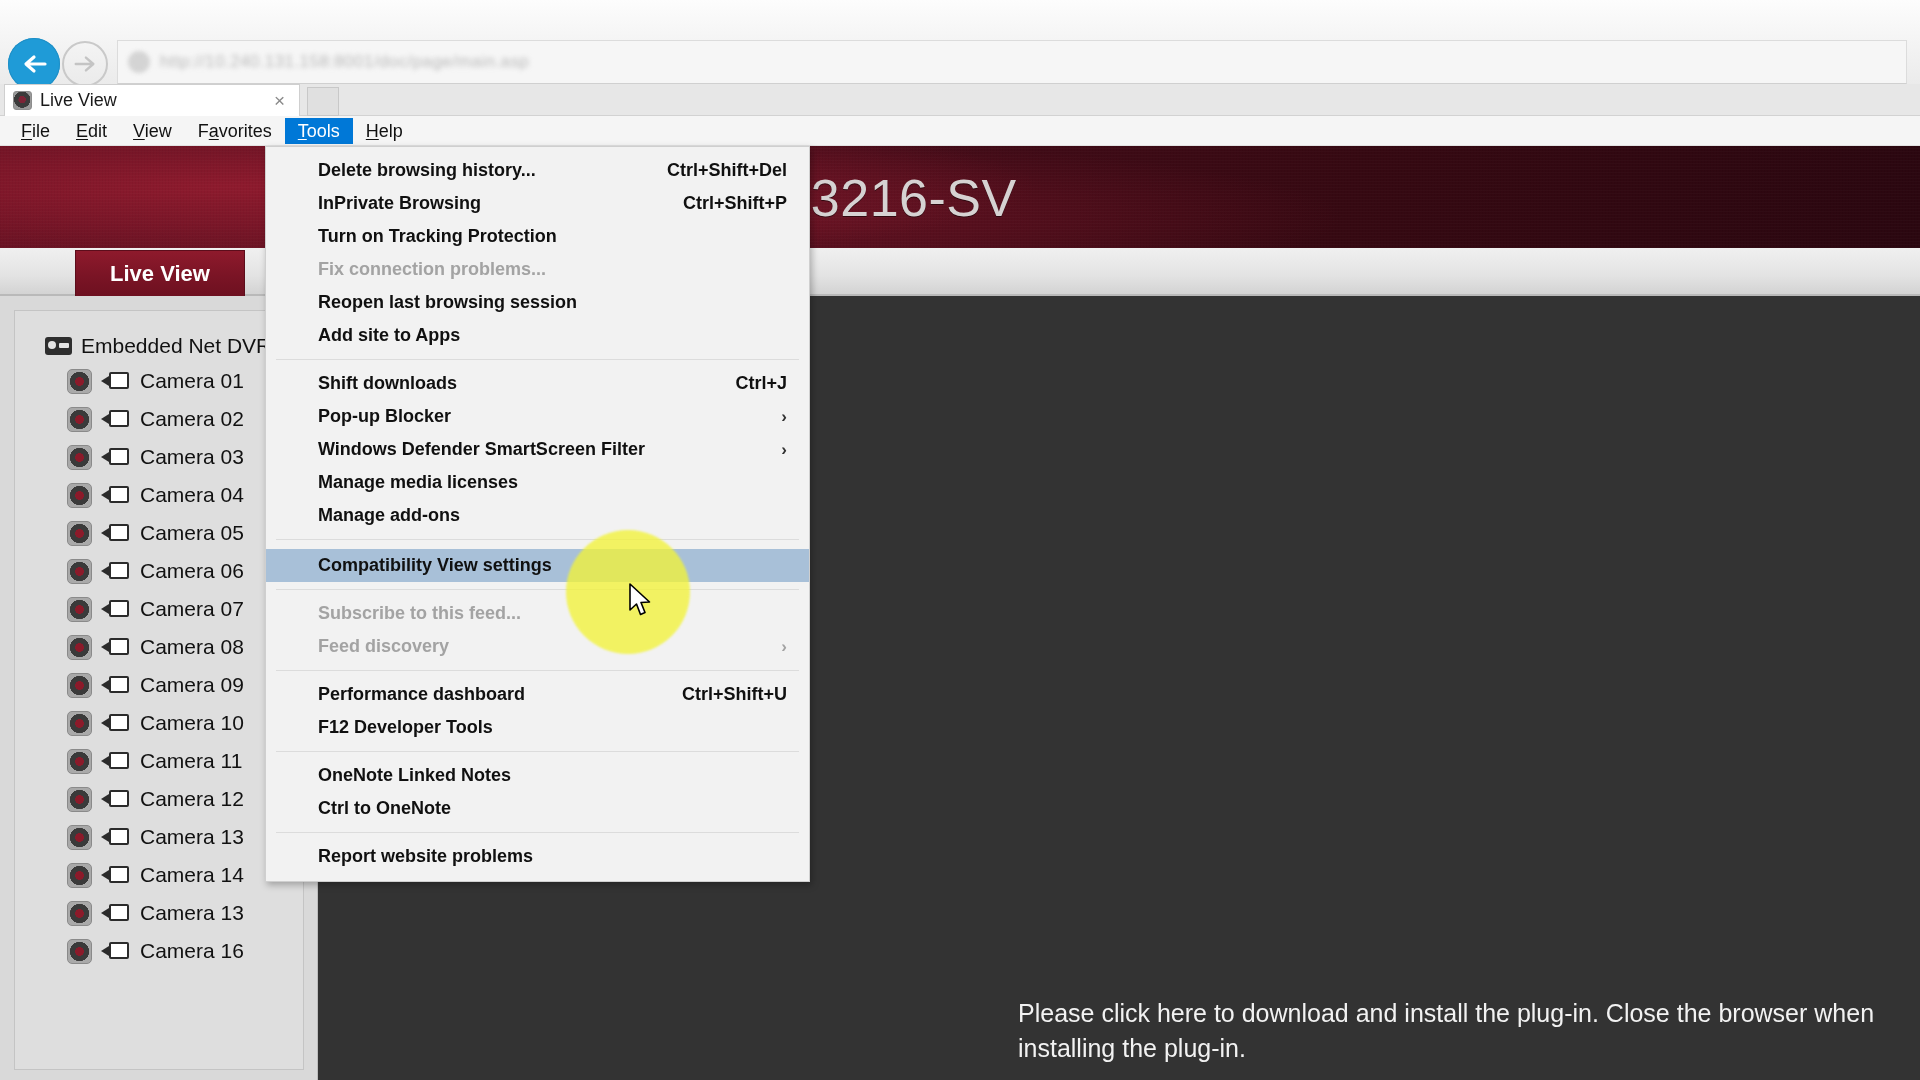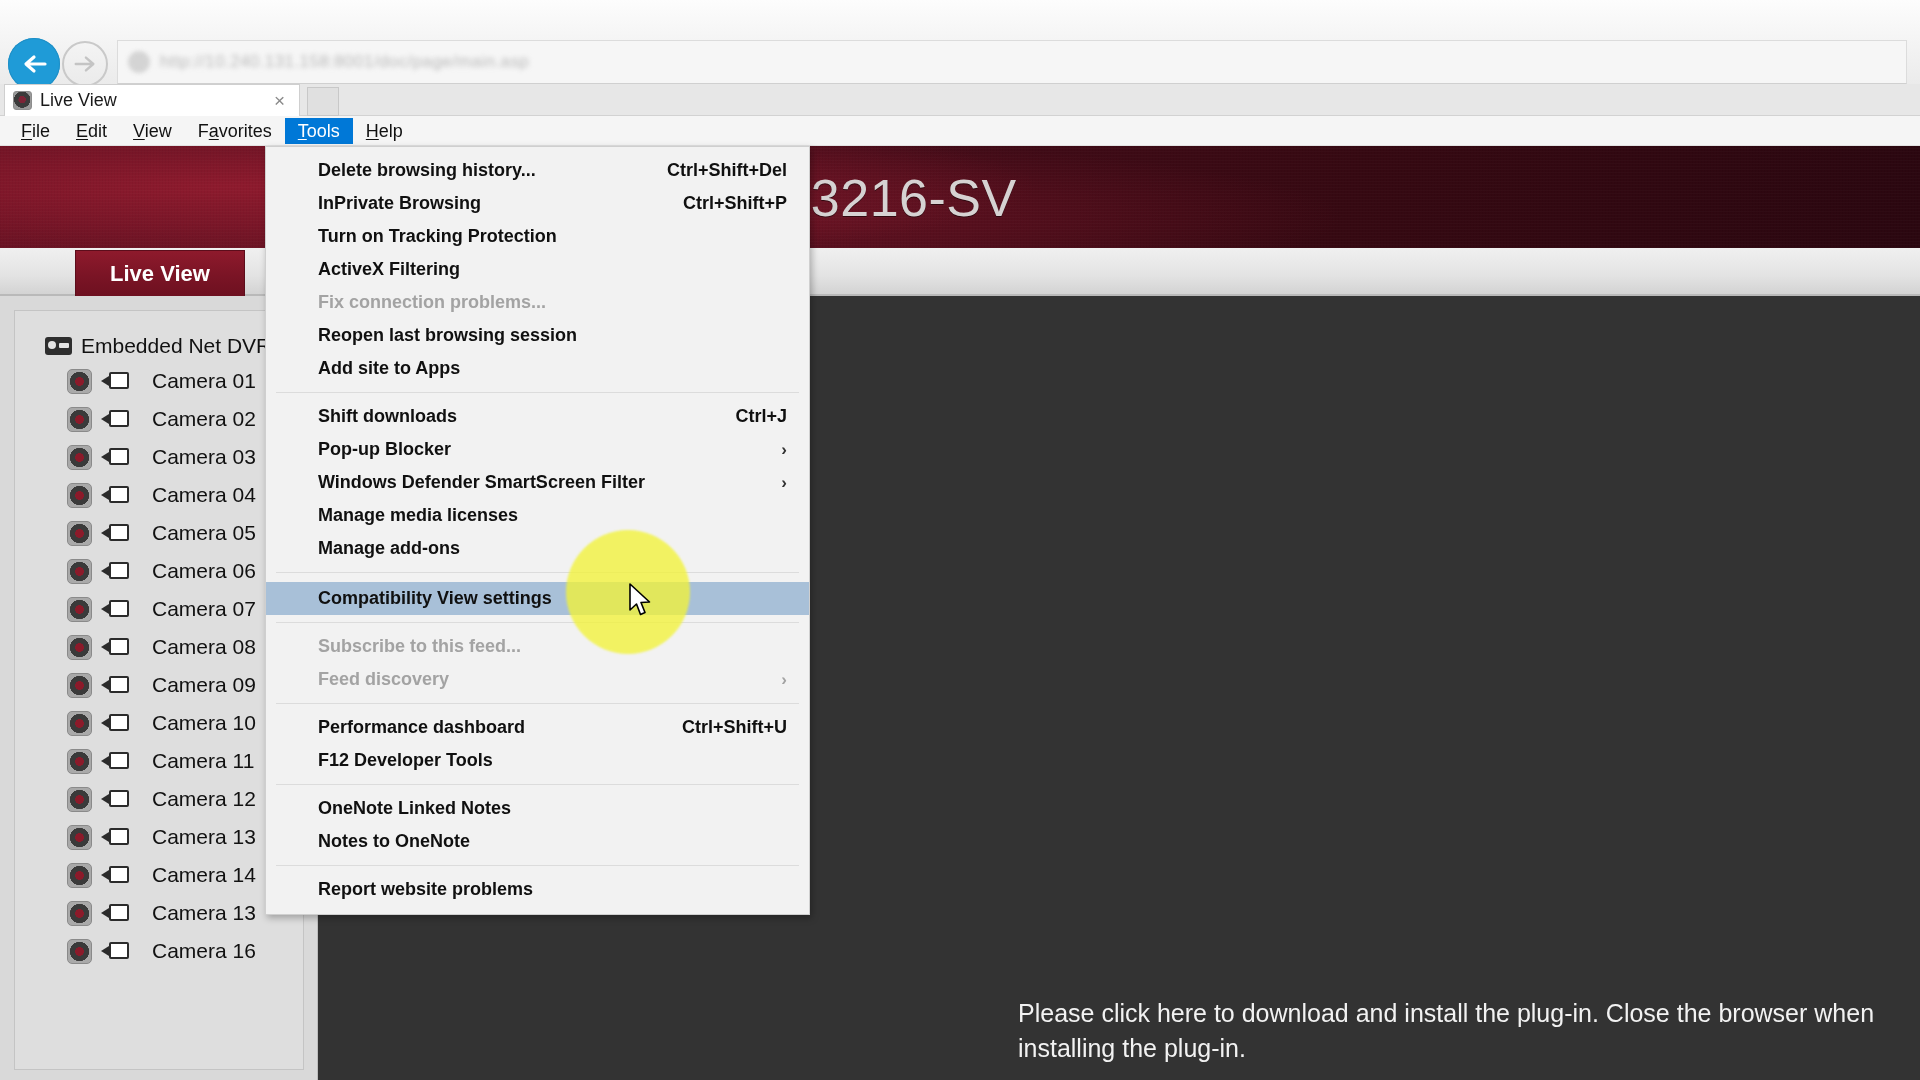--- a/index.html
+++ b/index.html
@@ -167,21 +167,21 @@
   }
   .cam-cam .body {
     position: absolute; right: 0; top: 1px; width: 20px; height: 17px;
     border: 2px solid #2b2b2b; background: #ffffff; border-radius: 2px;
   }
   .cam-cam .lens {
     position: absolute; left: 0; top: 5px; width: 0; height: 0;
     border-top: 5px solid transparent; border-bottom: 5px solid transparent;
     border-right: 8px solid #2b2b2b;
   }
-  .cam-label { font-size: 21px; color: #111; margin-left: 23px; white-space: nowrap; }
+  .cam-label { font-size: 21px; color: #111; margin-left: 11px; white-space: nowrap; }
 
   
   .videoarea {
     position: absolute; left: 318px; top: 150px; width: 1602px; height: 934px;
     background: #333333;
   }
   .plugin-msg {
     position: absolute; left: 700px; top: 700px; width: 900px;
     text-align: left; color: #f2f2f2; font-size: 25px; line-height: 1.38;
     text-underline-offset: 3px;
@@ -419,23 +419,20 @@
         <span>Delete browsing history...</span>
         <span class="sc">Ctrl+Shift+Del</span>
       </div>
       <div class="dd-item">
         <span>InPrivate Browsing</span>
         <span class="sc">Ctrl+Shift+P</span>
       </div>
       <div class="dd-item">
         <span>Turn on Tracking Protection</span>
       </div>
-      <div class="dd-item">
-        <span>ActiveX Filtering</span>
-      </div>
       <div class="dd-item disabled">
         <span>Fix connection problems...</span>
       </div>
       <div class="dd-item">
         <span>Reopen last browsing session</span>
       </div>
       <div class="dd-item">
         <span>Add site to Apps</span>
       </div>
       <div class="dd-sep"></div>
@@ -475,21 +472,21 @@
         <span class="sc">Ctrl+Shift+U</span>
       </div>
       <div class="dd-item">
         <span>F12 Developer Tools</span>
       </div>
       <div class="dd-sep"></div>
       <div class="dd-item">
         <span>OneNote Linked Notes</span>
       </div>
       <div class="dd-item">
-        <span>Notes to OneNote</span>
+        <span>Ctrl to OneNote</span>
       </div>
       <div class="dd-sep"></div>
       <div class="dd-item">
         <span>Report website problems</span>
       </div>
     </div>
 
   <div class="click-halo"></div>
   <div class="cursor">
     <svg width="26" height="38" viewBox="0 0 26 38" aria-hidden="true">

